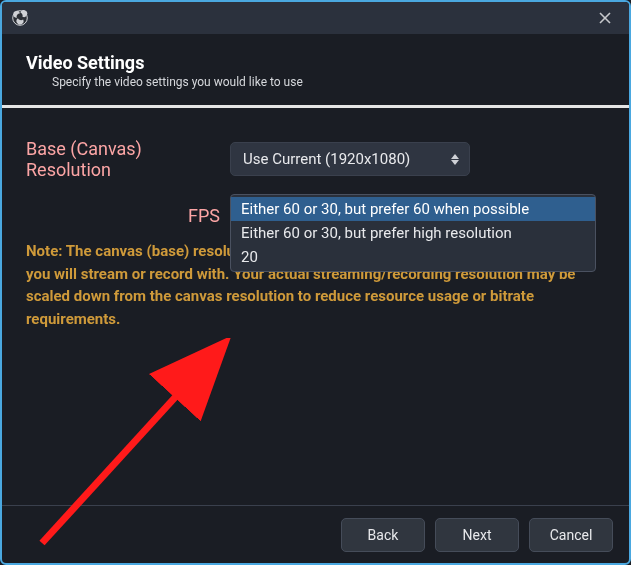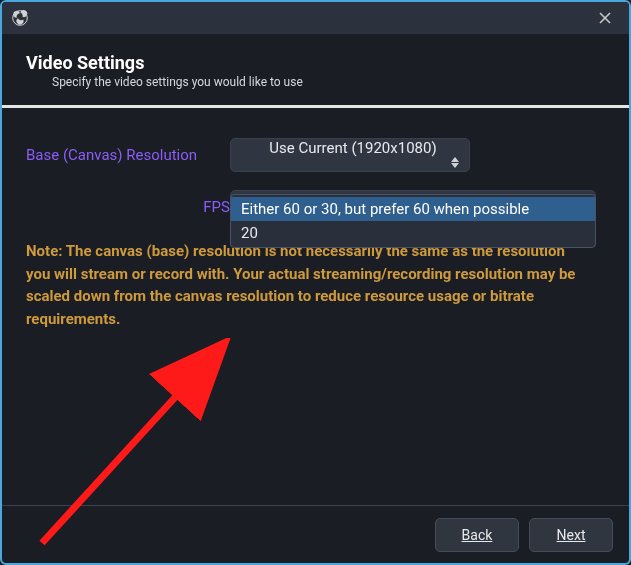--- a/index.html
+++ b/index.html
@@ -73,37 +73,36 @@
 
 .field-row {
   display: flex;
   align-items: center;
   margin-bottom: 18px;
 }
 
 .field-label {
   width: 204px;
   text-align: left;
-  font-size: 15px;
-  color: #8b5cf6;
-}
-
-.field-label.right { text-align: right; }
+  font-size: 18px;
+  color: #fca5a5;
+}
+
+.field-label.right { text-align: right; padding-right: 10px; }
 
 .select {
   display: flex;
   align-items: center;
   background: #2f3541;
   border: 1px solid #3a404d;
   border-radius: 5px;
   height: 34px;
   padding: 0 6px 0 12px;
   font-size: 15px;
   color: #e8e9ec;
-  flex-direction: column;
 }
 
 .select.resolution { width: 240px; }
 .select.fps { width: 366px; }
 
 .select .spinner {
   margin-left: auto;
   width: 16px;
   display: flex;
   flex-direction: column;
@@ -162,21 +161,20 @@
   bottom: 0;
   left: 0;
   right: 0;
   height: 58px;
   border-top: 1px solid #3a404d;
   display: flex;
   align-items: center;
   justify-content: flex-end;
   padding: 0 16px;
   gap: 10px;
-  text-decoration: underline;
 }
 
 .btn {
   background: #30363f;
   border: 1px solid #454c59;
   border-radius: 5px;
   height: 34px;
   min-width: 84px;
   padding: 0 18px;
   color: #e8e9ec;
@@ -239,30 +237,32 @@
             <path d="M0 0 L4 5 L8 0 Z" fill="#cfd1d6"></path>
           </svg>
       </span>
     </div>
   </div>
 
   <div class="note">Note: The canvas (base) resolution is not necessarily the same as the resolution you will stream or record with. Your actual streaming/recording resolution may be scaled down from the canvas resolution to reduce resource usage or bitrate requirements.</div>
 
   <div class="dropdown">
     <div class="opt selected">Either 60 or 30, but prefer 60 when possible</div>
+    <div class="opt">Either 60 or 30, but prefer high resolution</div>
     <div class="opt">20</div>
   </div>
 
   <svg class="arrow-svg" width="240" height="220">
     <defs>
       <marker id="ahead" markerWidth="12" markerHeight="10" refX="10" refY="5" orient="auto">
         <path d="M0,0 L12,5 L0,10 Z" fill="#ff1a1a"></path>
       </marker>
     </defs>
     <line x1="10" y1="205" x2="190" y2="8" stroke="#ff1a1a" stroke-width="7" marker-end="url(#ahead)"></line>
   </svg>
 
 </div>
 
 <div class="footer">
   <div class="btn">Back</div>
   <div class="btn">Next</div>
+  <div class="btn">Cancel</div>
 </div>
 
 </body></html>

